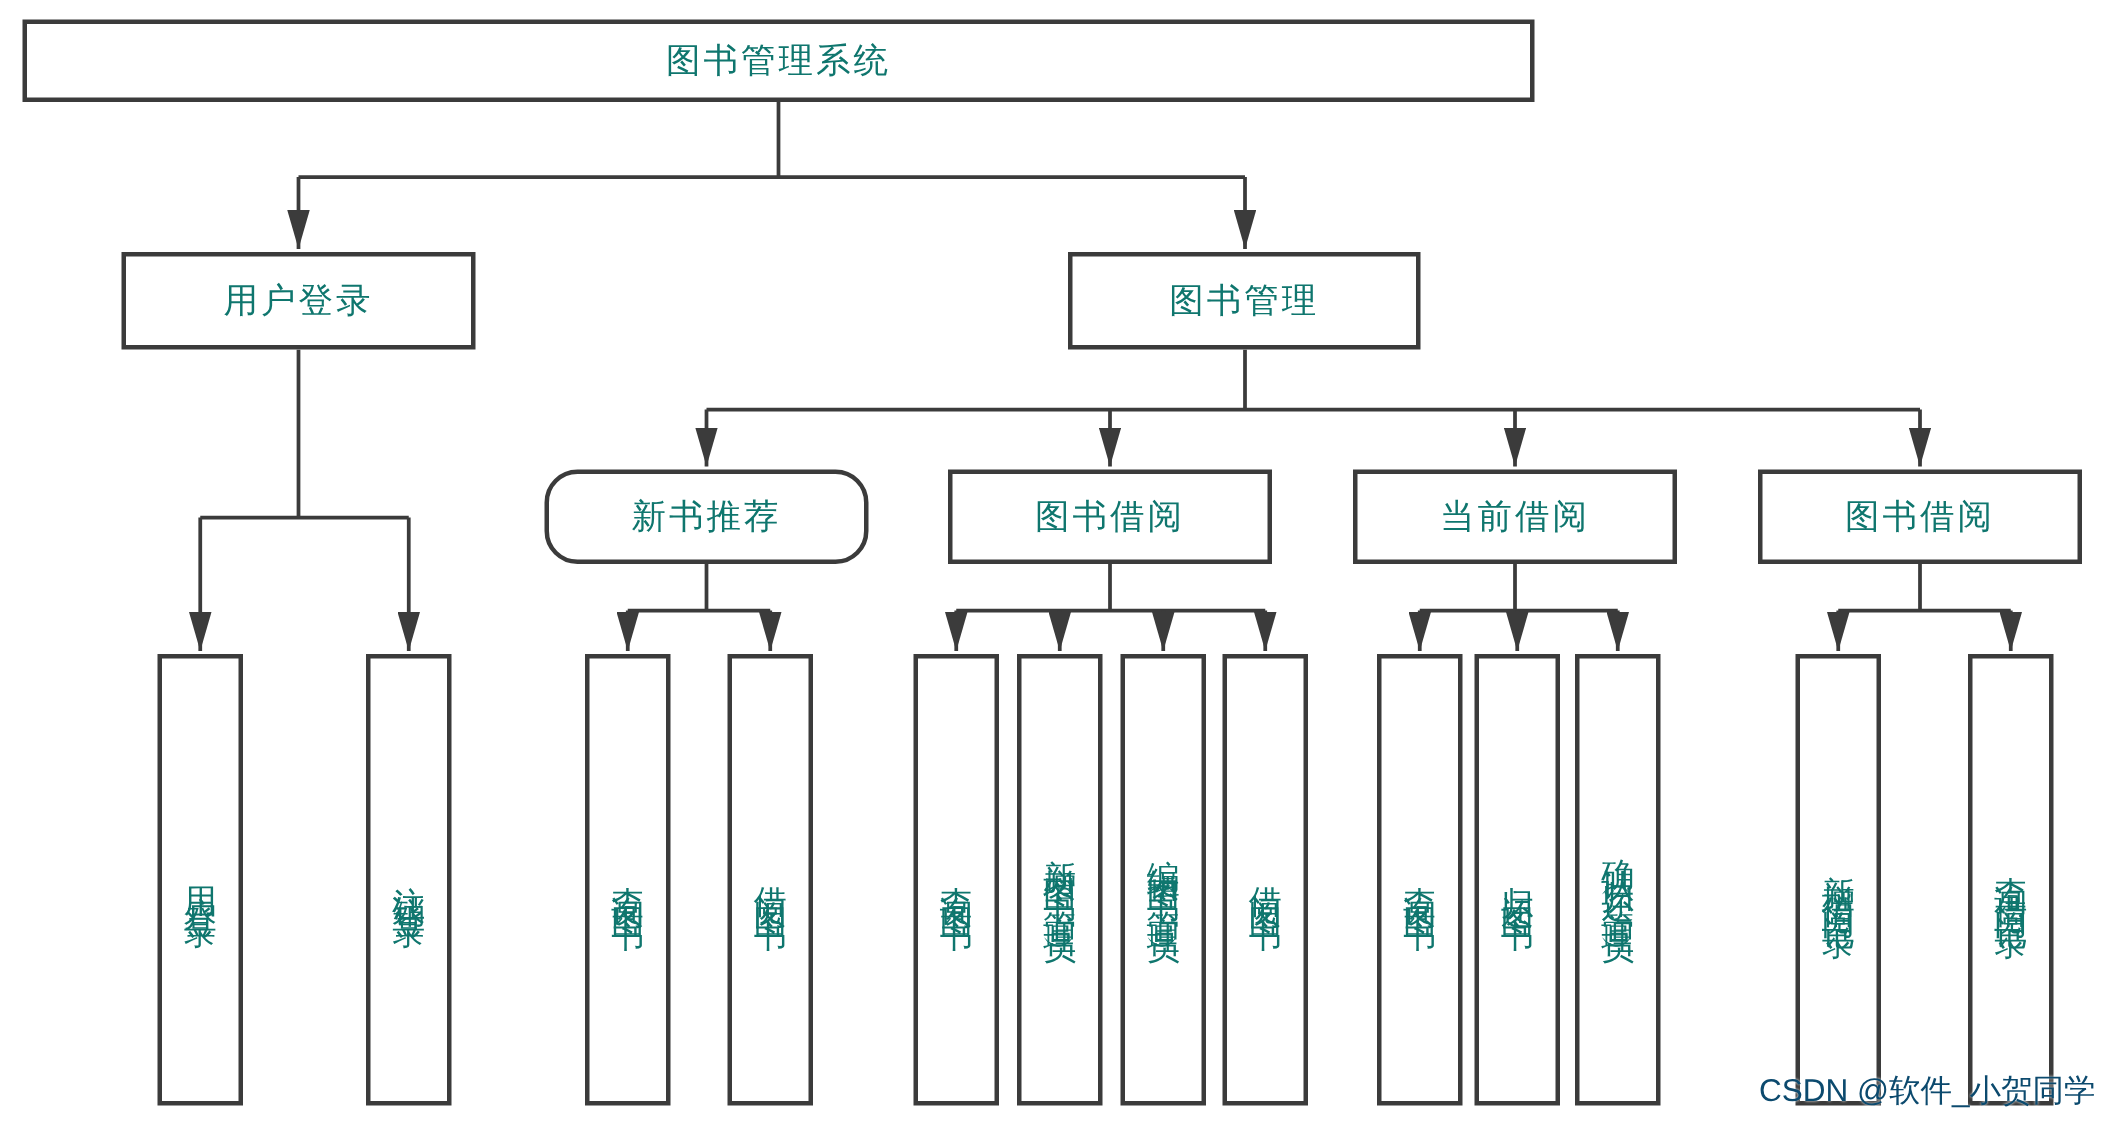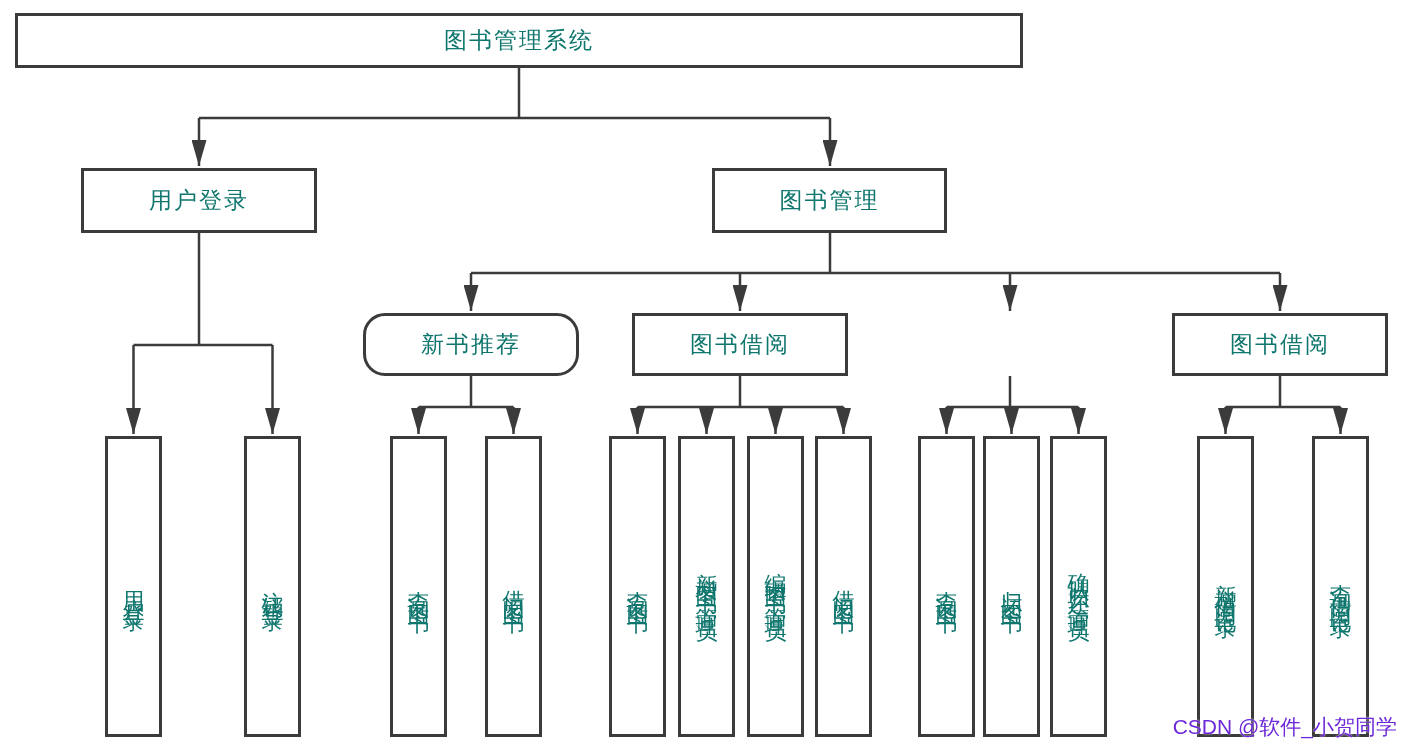--- a/index.html
+++ b/index.html
@@ -48,21 +48,21 @@
     font-size: 22px;
     letter-spacing: 7px;
     line-height: 1;
   }
   .watermark {
     position: absolute;
     right: 8px;
     bottom: 6px;
     z-index: 3;
     font-size: 21px;
-    color: #6d28d9;
+    color: #0c4a6e;
     text-shadow: 0 0 2px #ffffff;
     white-space: nowrap;
   }
 </style>
 </head>
 <body>
 
 <div class="stage">
 
   <svg class="connectors" width="1405" height="747" viewBox="0 0 1405 747">
@@ -125,20 +125,23 @@
   <div class="node box-h" style="left:712px; top:168px; width:235px; height:65px;">
     <span>图书管理</span>
   </div>
 
   <div class="node box-h" style="left:363px; top:313px; width:216px; height:63px;border-radius:22px;">
     <span>新书推荐</span>
   </div>
   <div class="node box-h" style="left:632px; top:313px; width:216px; height:63px;">
     <span>图书借阅</span>
   </div>
+  <div class="node box-h" style="left:902px; top:313px; width:216px; height:63px;">
+    <span>当前借阅</span>
+  </div>
   <div class="node box-h" style="left:1172px; top:313px; width:216px; height:63px;">
     <span>图书借阅</span>
   </div>
 
   <div class="node box-v" style="left:105px;">
     <span>用户登录</span>
   </div>
   <div class="node box-v" style="left:244px;">
     <span>注销登录</span>
   </div>

